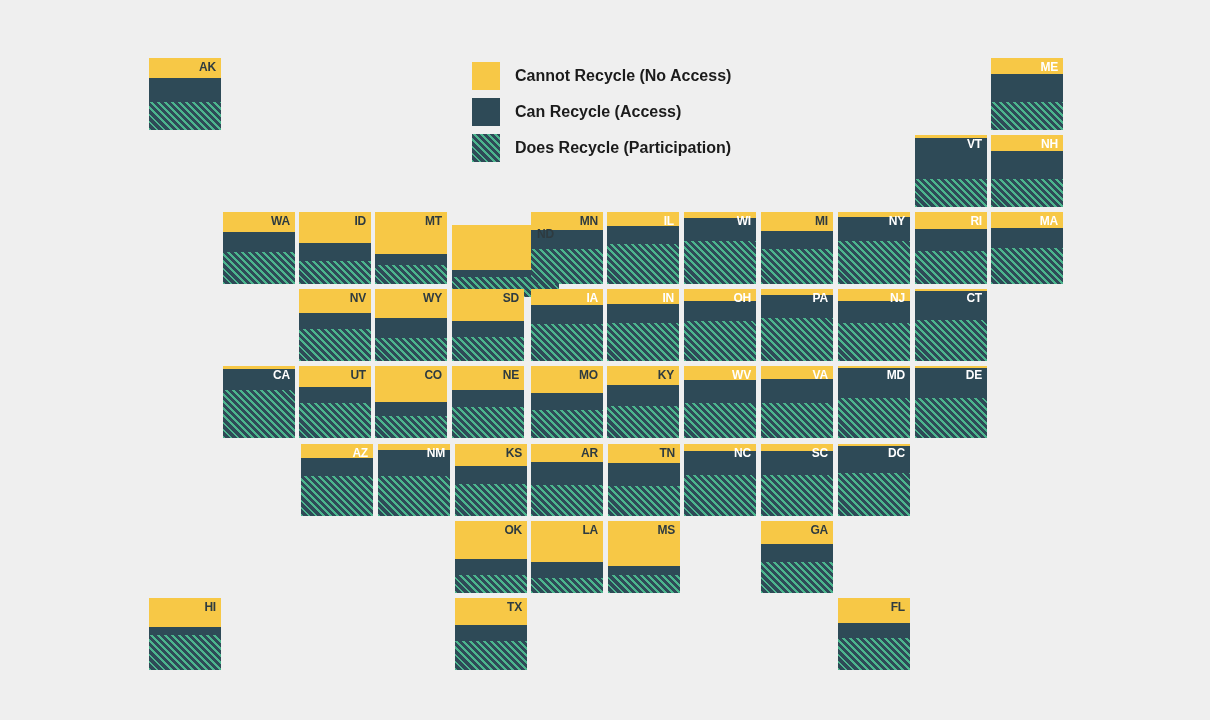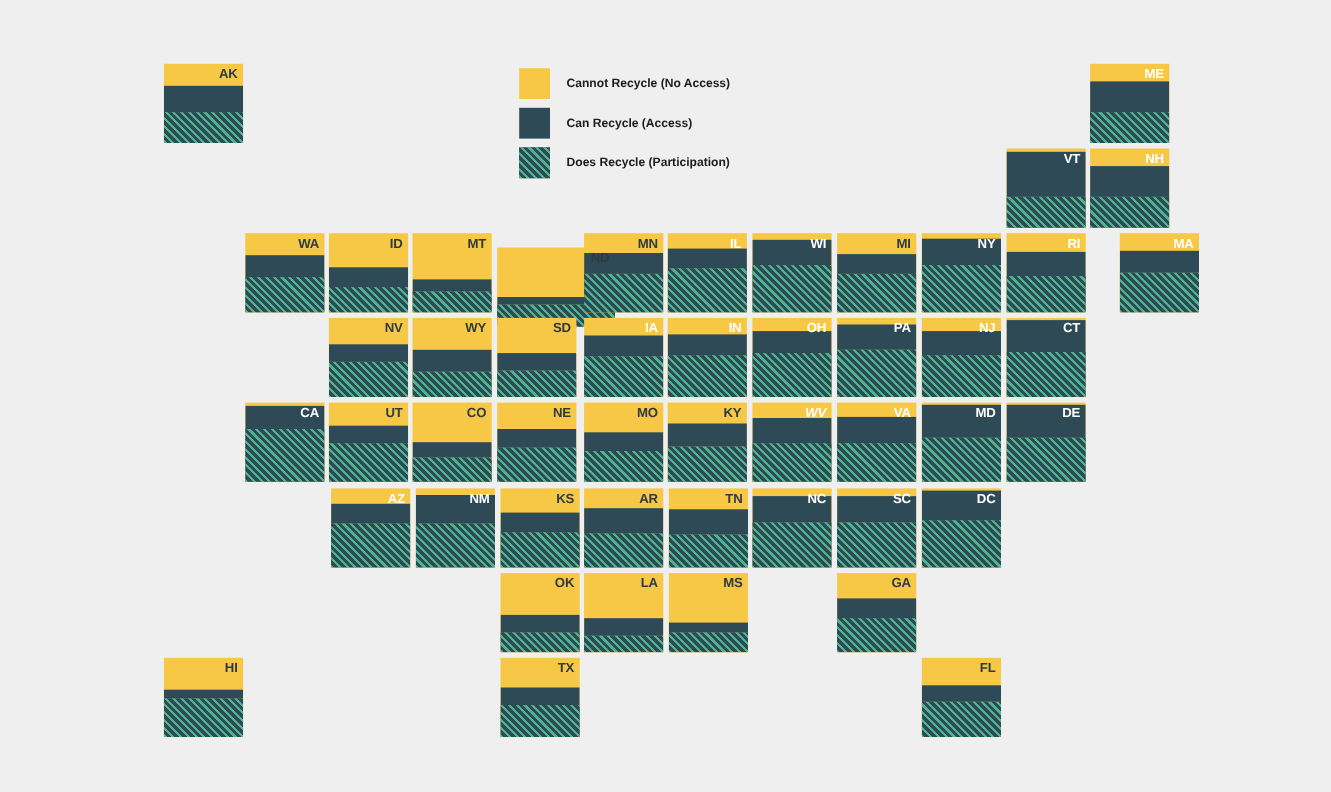--- a/index.html
+++ b/index.html
@@ -83,21 +83,21 @@
   .legend-swatch.sw-access     { background: #2e4a57; }
   .legend-swatch.sw-participation {
     background-color: #2e4a57;
     background-image: repeating-linear-gradient(
         45deg,
         #4cb58d 0px, #4cb58d 2px,
         #2e4a57 2px, #2e4a57 5px);
   }
   .legend-label {
     margin-left: 15px;
-    font-size: 11px;
+    font-size: 16px;
     font-weight: bold;
     color: #1b1b1b;
     white-space: nowrap;
     font-family: "Liberation Sans", sans-serif;
   }
 </style>
 </head>
 <body>
 
 <div id="tilemap">
@@ -164,21 +164,21 @@
     <div class="tile light-label" style="left: 838px; top: 212px;">
       <div class="band-access" style="top: 5.04px; height: 23.76px;"></div>
       <div class="band-participation" style="height: 43.2px;"></div>
       <div class="state-label">NY</div>
     </div>
     <div class="tile light-label" style="left: 915px; top: 212px;">
       <div class="band-access" style="top: 16.56px; height: 22.32px;"></div>
       <div class="band-participation" style="height: 33.12px;"></div>
       <div class="state-label">RI</div>
     </div>
-    <div class="tile light-label" style="left: 1018px; top: 212px;">
+    <div class="tile light-label" style="left: 991px; top: 212px;">
       <div class="band-access" style="top: 15.84px; height: 20.16px;"></div>
       <div class="band-participation" style="height: 36px;"></div>
       <div class="state-label">MA</div>
     </div>
     <div class="tile" style="left: 299px; top: 289px;">
       <div class="band-access" style="top: 23.76px; height: 15.84px;"></div>
       <div class="band-participation" style="height: 32.4px;"></div>
       <div class="state-label">NV</div>
     </div>
     <div class="tile" style="left: 375px; top: 289px;">
@@ -244,21 +244,21 @@
     <div class="tile" style="left: 531px; top: 366px;">
       <div class="band-access" style="top: 27.36px; height: 16.56px;"></div>
       <div class="band-participation" style="height: 28.08px;"></div>
       <div class="state-label">MO</div>
     </div>
     <div class="tile" style="left: 607px; top: 366px;">
       <div class="band-access" style="top: 18.72px; height: 20.88px;"></div>
       <div class="band-participation" style="height: 32.4px;"></div>
       <div class="state-label">KY</div>
     </div>
-    <div class="tile light-label" style="left: 684px; top: 366px; font-style: italic;">
+    <div class="tile light-label" style="left: 684px; top: 366px;">
       <div class="band-access" style="top: 14.4px; height: 22.32px;"></div>
       <div class="band-participation" style="height: 35.28px;"></div>
       <div class="state-label">WV</div>
     </div>
     <div class="tile light-label" style="left: 761px; top: 366px;">
       <div class="band-access" style="top: 12.96px; height: 23.76px;"></div>
       <div class="band-participation" style="height: 35.28px;"></div>
       <div class="state-label">VA</div>
     </div>
     <div class="tile light-label" style="left: 838px; top: 366px;">

